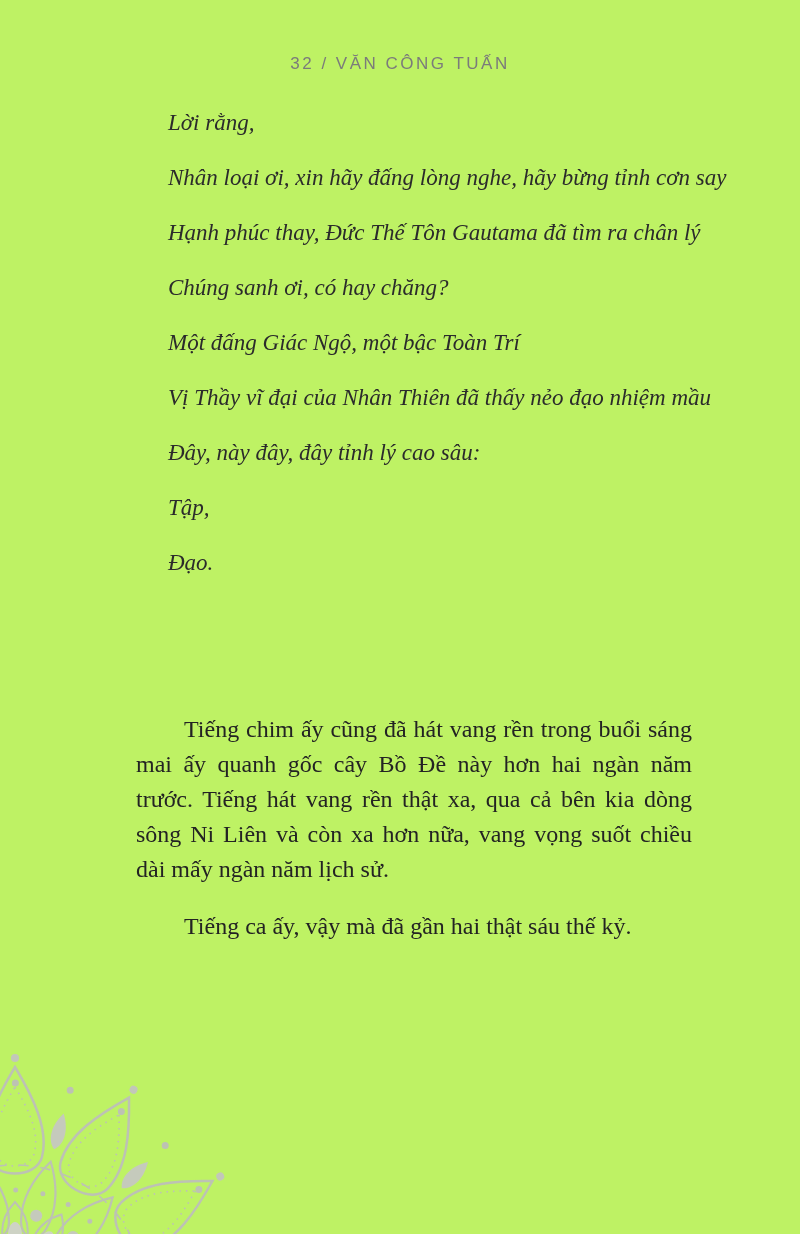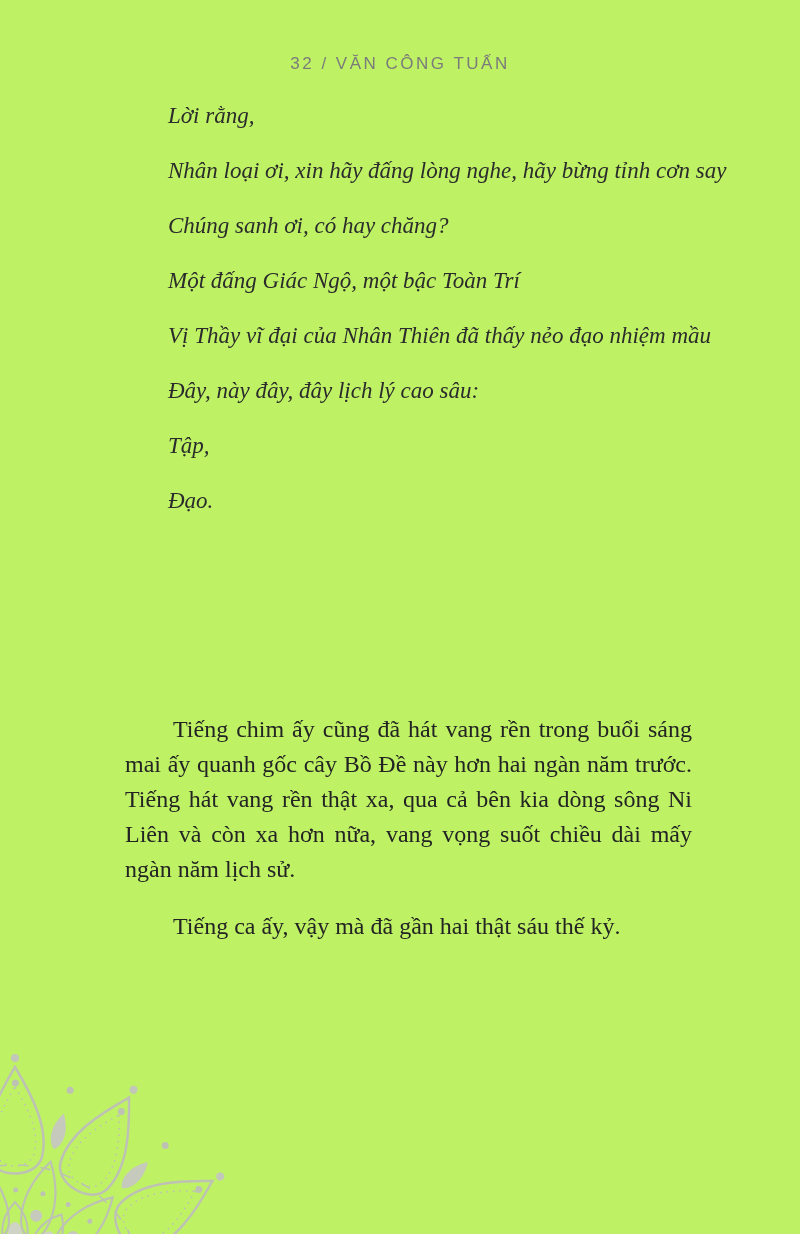--- a/index.html
+++ b/index.html
@@ -24,65 +24,66 @@
     text-align: center;
     font-family: "Liberation Sans", "DejaVu Sans", sans-serif;
     font-size: 17px;
     font-weight: 400;
     letter-spacing: 2.5px;
     color: #7b7b7b;
   }
   .verse-block {
     position: absolute;
     left: 168px;
-    top: 88px;
+    top: 95px;
   }
   .verse-line {
     font-style: italic;
     font-size: 23px;
     line-height: 55px;
     height: 55px;
     white-space: nowrap;
     color: #2b2b2b;
   }
   .body-block {
     position: absolute;
     left: 120px;
     top: 712px;
     width: 572px;
   }
   .body-paragraph {
     font-size: 24px;
     line-height: 35px;
     text-align: justify;
     text-indent: 48px;
-    margin: 0 0 22px 5px;
+    margin: 0 0 22px 16px;
     color: #232323;
   }
   .mandala {
     position: absolute;
     left: -235px;
     top: 1045px;
     opacity: 0.9;
   }
 </style>
 </head>
 <body>
 
 <div class="page">
 
   <div class="running-header">32 / VĂN CÔNG TUẤN</div>
 
   <div class="verse-block">
     <div class="verse-line">Lời rằng,</div>
     <div class="verse-line">Nhân loại ơi, xin hãy đấng lòng nghe, hãy bừng tỉnh cơn say</div>
+    <div class="verse-line">Hạnh phúc thay, Đức Thế Tôn Gautama đã tìm ra chân lý</div>
     <div class="verse-line">Chúng sanh ơi, có hay chăng?</div>
     <div class="verse-line">Một đấng Giác Ngộ, một bậc Toàn Trí</div>
     <div class="verse-line">Vị Thầy vĩ đại của Nhân Thiên đã thấy nẻo đạo nhiệm mầu</div>
-    <div class="verse-line">Đây, này đây, đây lịch lý cao sâu:</div>
+    <div class="verse-line">Đây, này đây, đây tỉnh lý cao sâu:</div>
     <div class="verse-line">Tập,</div>
     <div class="verse-line">Đạo.</div>
   </div>
 
   <div class="body-block">
     <p class="body-paragraph">Tiếng chim ấy cũng đã hát vang rền trong buổi sáng mai ấy quanh gốc cây Bồ Đề này hơn hai ngàn năm trước. Tiếng hát vang rền thật xa, qua cả bên kia dòng sông Ni Liên và còn xa hơn nữa, vang vọng suốt chiều dài mấy ngàn năm lịch sử.</p>
     <p class="body-paragraph">Tiếng ca ấy, vậy mà đã gần hai thật sáu thế kỷ.</p>
   </div>
 
   <svg class="mandala" width="500" height="500" viewBox="0 0 500 500" aria-hidden="true">

